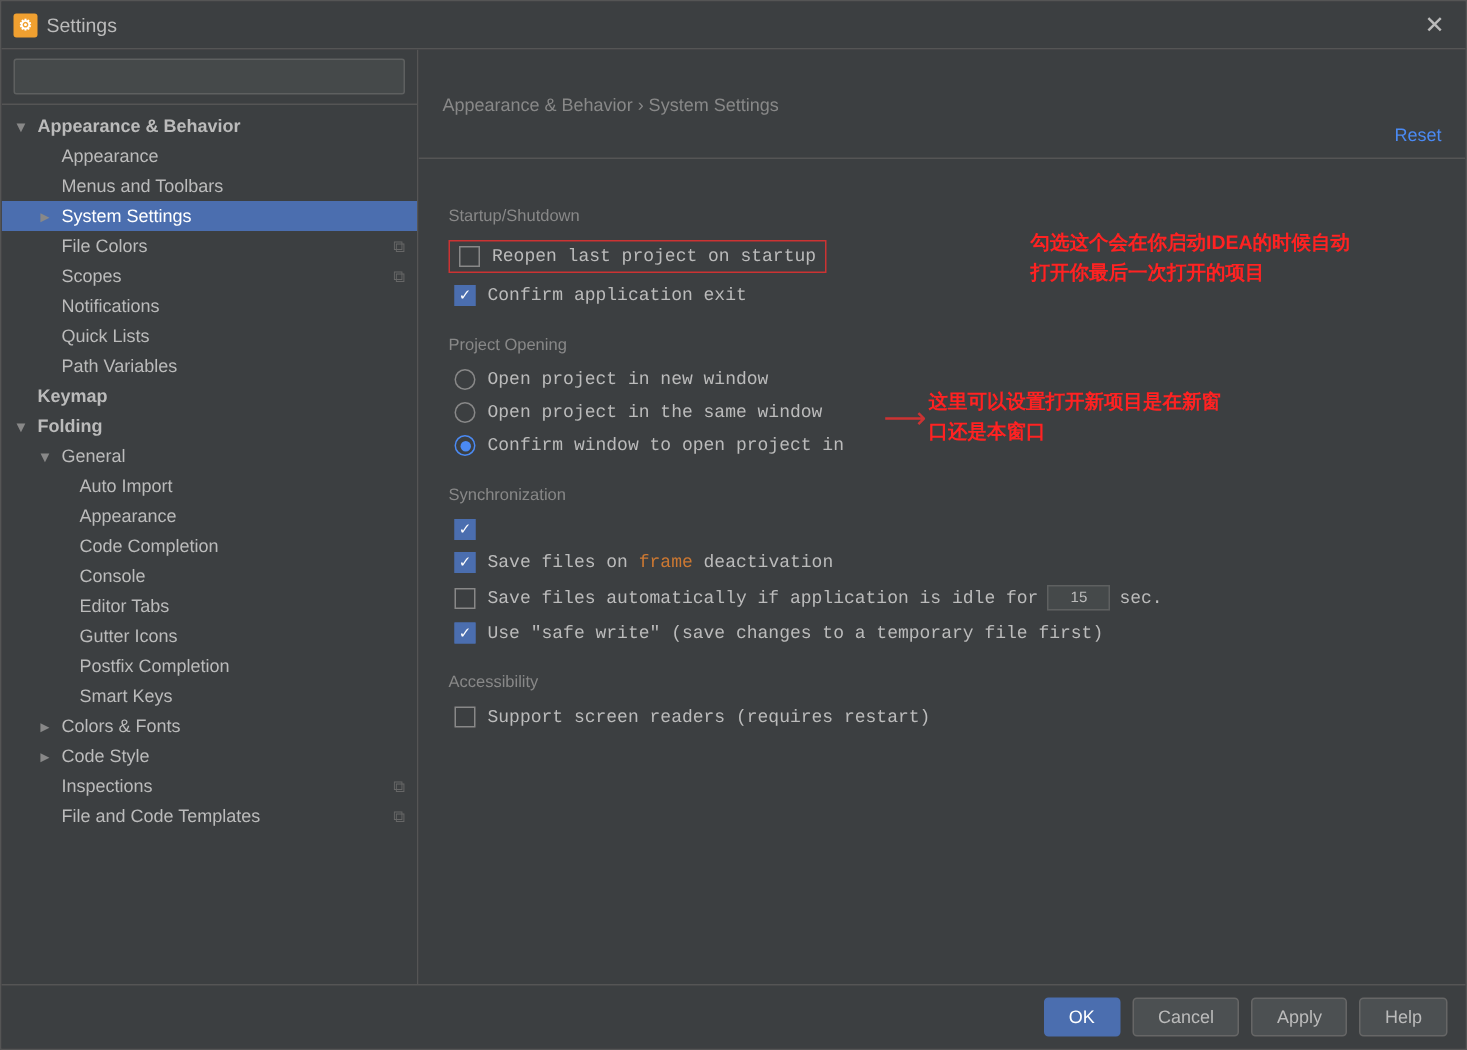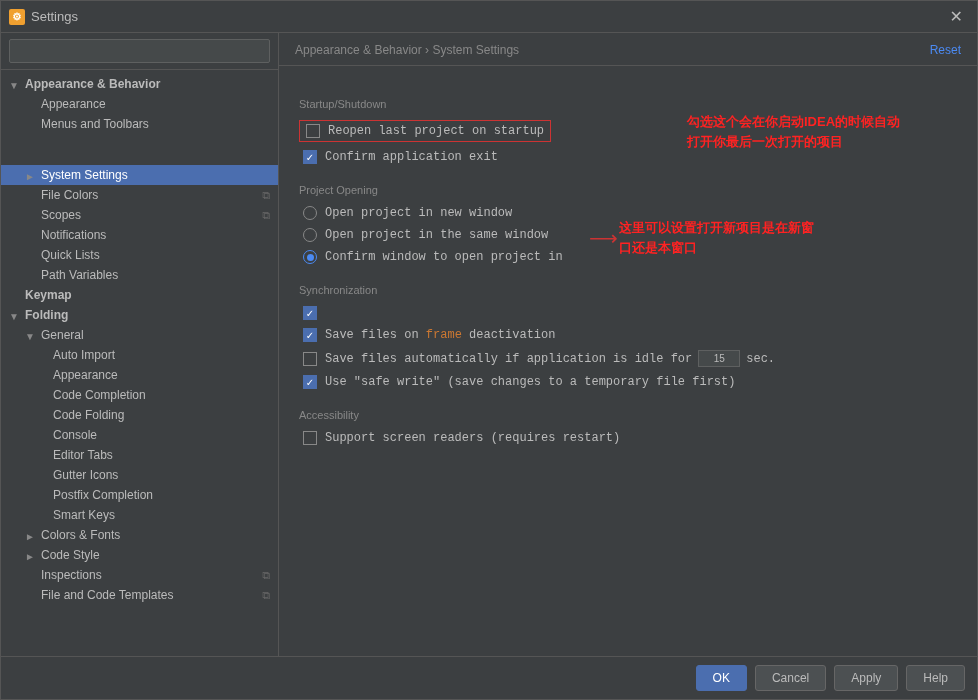--- a/index.html
+++ b/index.html
@@ -93,21 +93,21 @@
     .tree-area::-webkit-scrollbar-thumb { background: #555; }
     .tree-item {
       display: flex;
       align-items: flex-end;
       padding: 3px 8px 3px 12px;
       cursor: pointer;
       color: #bbbbbb;
       font-size: 12px;
       white-space: nowrap;
     }
-    .tree-item.selected { background: #4b6eaf; color: #ffffff; margin-top: 31px; }
+    .tree-item.selected { background: #4b6eaf; color: #ffffff; }
     .tree-item.section-header {
       font-weight: bold;
       color: #bbbbbb;
       padding-left: 8px;
     }
     .tree-item.indent1 { padding-left: 24px; }
     .tree-item.indent2 { padding-left: 36px; }
     .arrow {
       display: inline-block;
       width: 12px;
@@ -140,20 +140,21 @@
       flex-shrink: 0;
     }
     .breadcrumb-text {
       color: #888;
       font-size: 12px;
     }
     .reset-link {
       color: #4b8af3;
       font-size: 12px;
       cursor: pointer;
+      margin-top: 40px;
     }
     .settings-content {
       flex: 1;
       overflow-y: auto;
       padding: 16px 20px;
     }
     .settings-content::-webkit-scrollbar { width: 6px; }
     .settings-content::-webkit-scrollbar-track { background: #3c3f41; }
     .settings-content::-webkit-scrollbar-thumb { background: #555; }
     .section-title {
@@ -338,24 +339,20 @@
         <div class="tree-item indent2">
           <span class="arrow empty"></span>
           <span>Appearance</span>
         </div>
         <div class="tree-item indent2">
           <span class="arrow empty"></span>
           <span>Code Completion</span>
         </div>
         <div class="tree-item indent2">
           <span class="arrow empty"></span>
-          <span>Code Folding</span>
-        </div>
-        <div class="tree-item indent2">
-          <span class="arrow empty"></span>
           <span>Console</span>
         </div>
         <div class="tree-item indent2">
           <span class="arrow empty"></span>
           <span>Editor Tabs</span>
         </div>
         <div class="tree-item indent2">
           <span class="arrow empty"></span>
           <span>Gutter Icons</span>
         </div>

